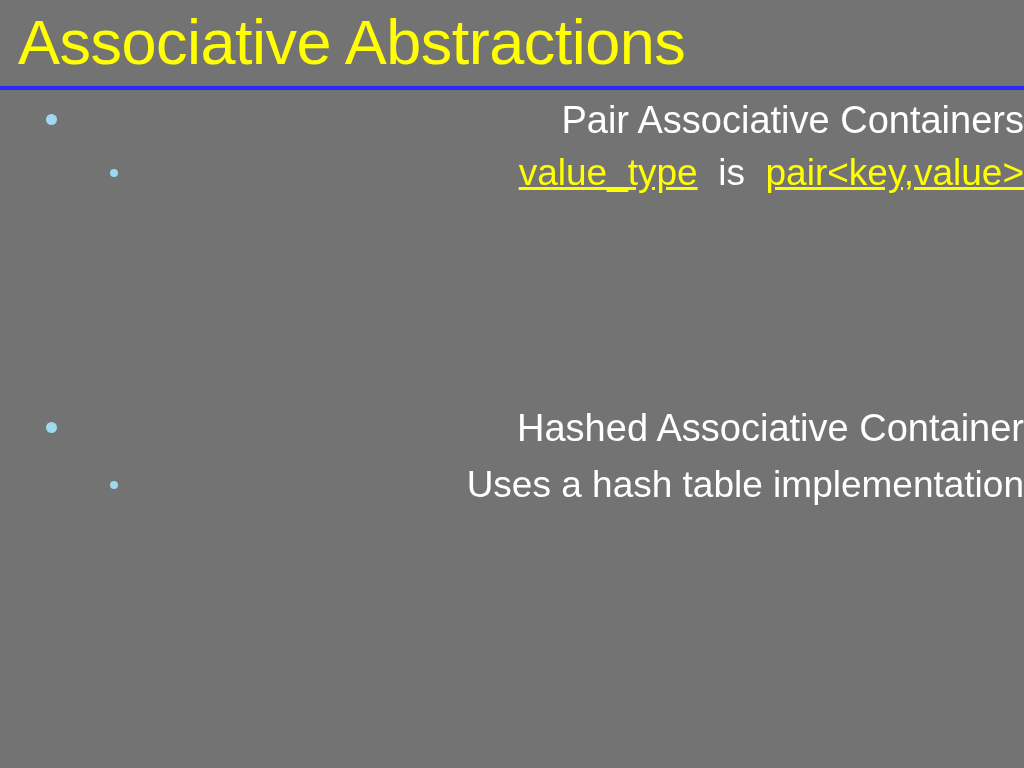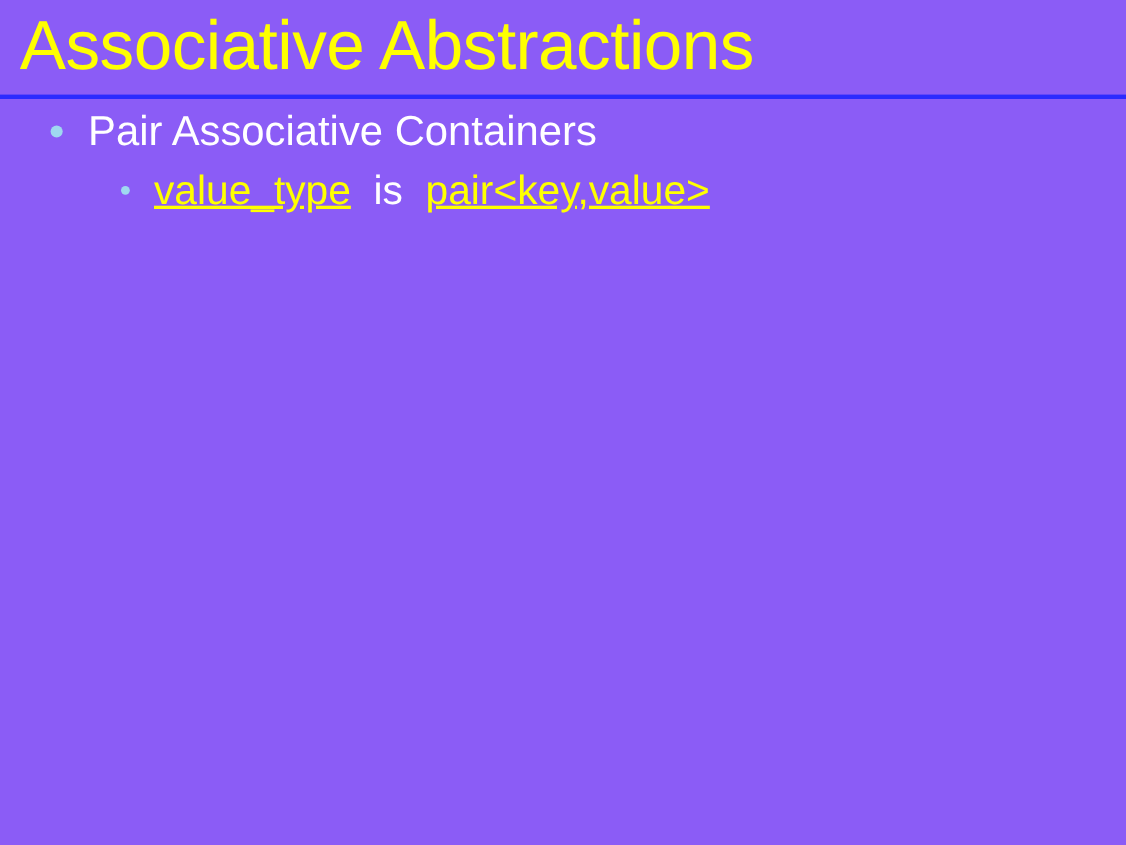--- a/index.html
+++ b/index.html
@@ -10,21 +10,21 @@
   body {
     width: 1024px;
     height: 768px;
     overflow: hidden;
     font-family: "Liberation Sans", sans-serif;
   }
   .slide {
     position: relative;
     width: 1024px;
     height: 768px;
-    background: #8b5cf6;
+    background: #737373;
     box-sizing: border-box;
   }
   .slide-title {
     position: absolute;
     left: 18px;
     top: 6px;
     color: #ffff00;
     font-size: 63px;
     line-height: 72px;
     font-weight: normal;
@@ -37,20 +37,21 @@
     top: 86px;
     width: 1024px;
     height: 4px;
     background: #2b2bff;
   }
   .body {
     position: absolute;
     left: 0;
     top: 96px;
     width: 1024px;
+    text-align: right;
   }
   .block {
     position: relative;
   }
   .lvl1 {
     position: relative;
     padding-left: 80px;
     color: #ffffff;
     font-size: 38px;
     line-height: 48px;
@@ -114,15 +115,26 @@
         <span class="bullet"></span>
         <span class="code">value_type</span><span class="plain">&nbsp;&nbsp;</span><span class="plain">is</span><span class="plain">&nbsp;&nbsp;</span><span class="code">pair&lt;key,value&gt;</span>
       </div>
     </div>
 
     <div class="gap-lg"></div>
 
 
     <div class="gap-lg"></div>
 
+    <div class="block">
+      <div class="lvl1">
+        <span class="bullet"></span>
+        <span>Hashed Associative Container</span>
+      </div>
+      <div class="gap-md"></div>
+      <div class="lvl2">
+        <span class="bullet"></span>
+        <span>Uses a hash table implementation</span>
+      </div>
+    </div>
 
   </div>
 </div>
 
 </body></html>

